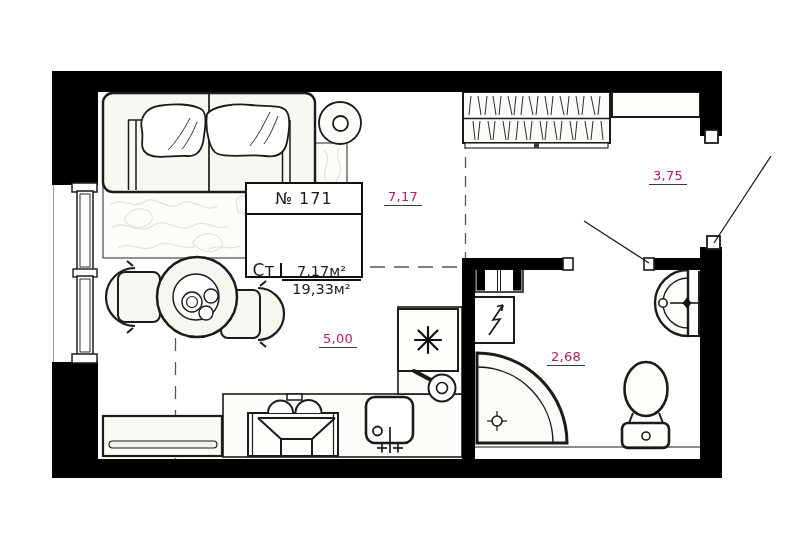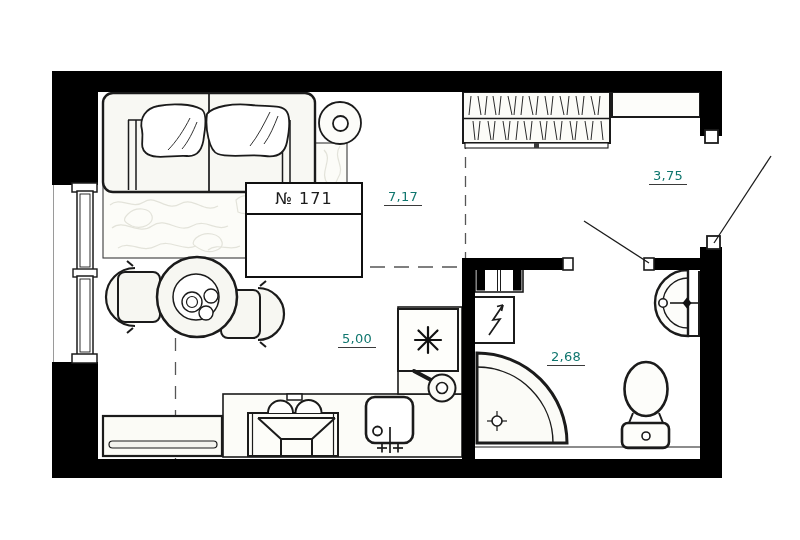--- a/index.html
+++ b/index.html
@@ -2,21 +2,21 @@
 <html><head>
 <meta charset="utf-8">
 <style>
   html,body{margin:0;padding:0;background:#ffffff;}
   .stage{
     position:relative;width:800px;height:540px;background:#ffffff;overflow:hidden;
     font-family:"DejaVu Sans", sans-serif;color:#1c1c1c;
   }
   .stage svg{position:absolute;left:0;top:0;}
   .dim{
-    position:absolute;text-align:center;font-size:13px;color:#0f766e;letter-spacing:0.3px;
+    position:absolute;text-align:center;font-size:13px;color:#be185d;letter-spacing:0.3px;
   }
   .dim span{display:inline-block;border-bottom:1.4px solid #3a3a3a;padding:0 4px 1px;}
   .unit-card{
     position:absolute;left:245px;top:182px;width:118px;height:96px;box-sizing:border-box;
     border:2.5px solid #101010;background:#ffffff;display:flex;flex-direction:column;gap:48px;
   }
   .unit-card .row-number{
     height:29px;flex:none;border-bottom:2.5px solid #101010;display:flex;align-items:center;justify-content:center;
     font-size:16px;letter-spacing:1px;
   }
@@ -222,19 +222,26 @@
   </g>
   <g>
     <rect x="563" y="258" width="10" height="12" fill="#ffffff" stroke="#1b1b1b" stroke-width="1.6"></rect>
     <rect x="644" y="258" width="10" height="12" fill="#ffffff" stroke="#1b1b1b" stroke-width="1.6"></rect>
     <line x1="649" y1="263" x2="584" y2="221" stroke="#1b1b1b" stroke-width="1.3"></line>
   </g>
 </svg>
 
 <div class="dim" style="left:384px;top:189px;width:38px;"><span>7,17</span></div>
 <div class="dim" style="left:646px;top:168px;width:44px;"><span>3,75</span></div>
-<div class="dim" style="left:336px;top:331px;width:42px;text-decoration:underline;"><span>5,00</span></div>
+<div class="dim" style="left:317px;top:331px;width:42px;text-decoration:underline;"><span>5,00</span></div>
 <div class="dim" style="left:545px;top:349px;width:42px;"><span>2,68</span></div>
 
 <div class="unit-card">
   <div class="row-number">№ 171</div>
+  <div class="row-body">
+    <div class="cell-type">Ст</div>
+    <div class="col-areas">
+      <div class="cell-area1">7,17м²</div>
+      <div class="cell-area2">19,33м²</div>
+    </div>
+  </div>
 </div>
 </div>
 
 </body></html>

